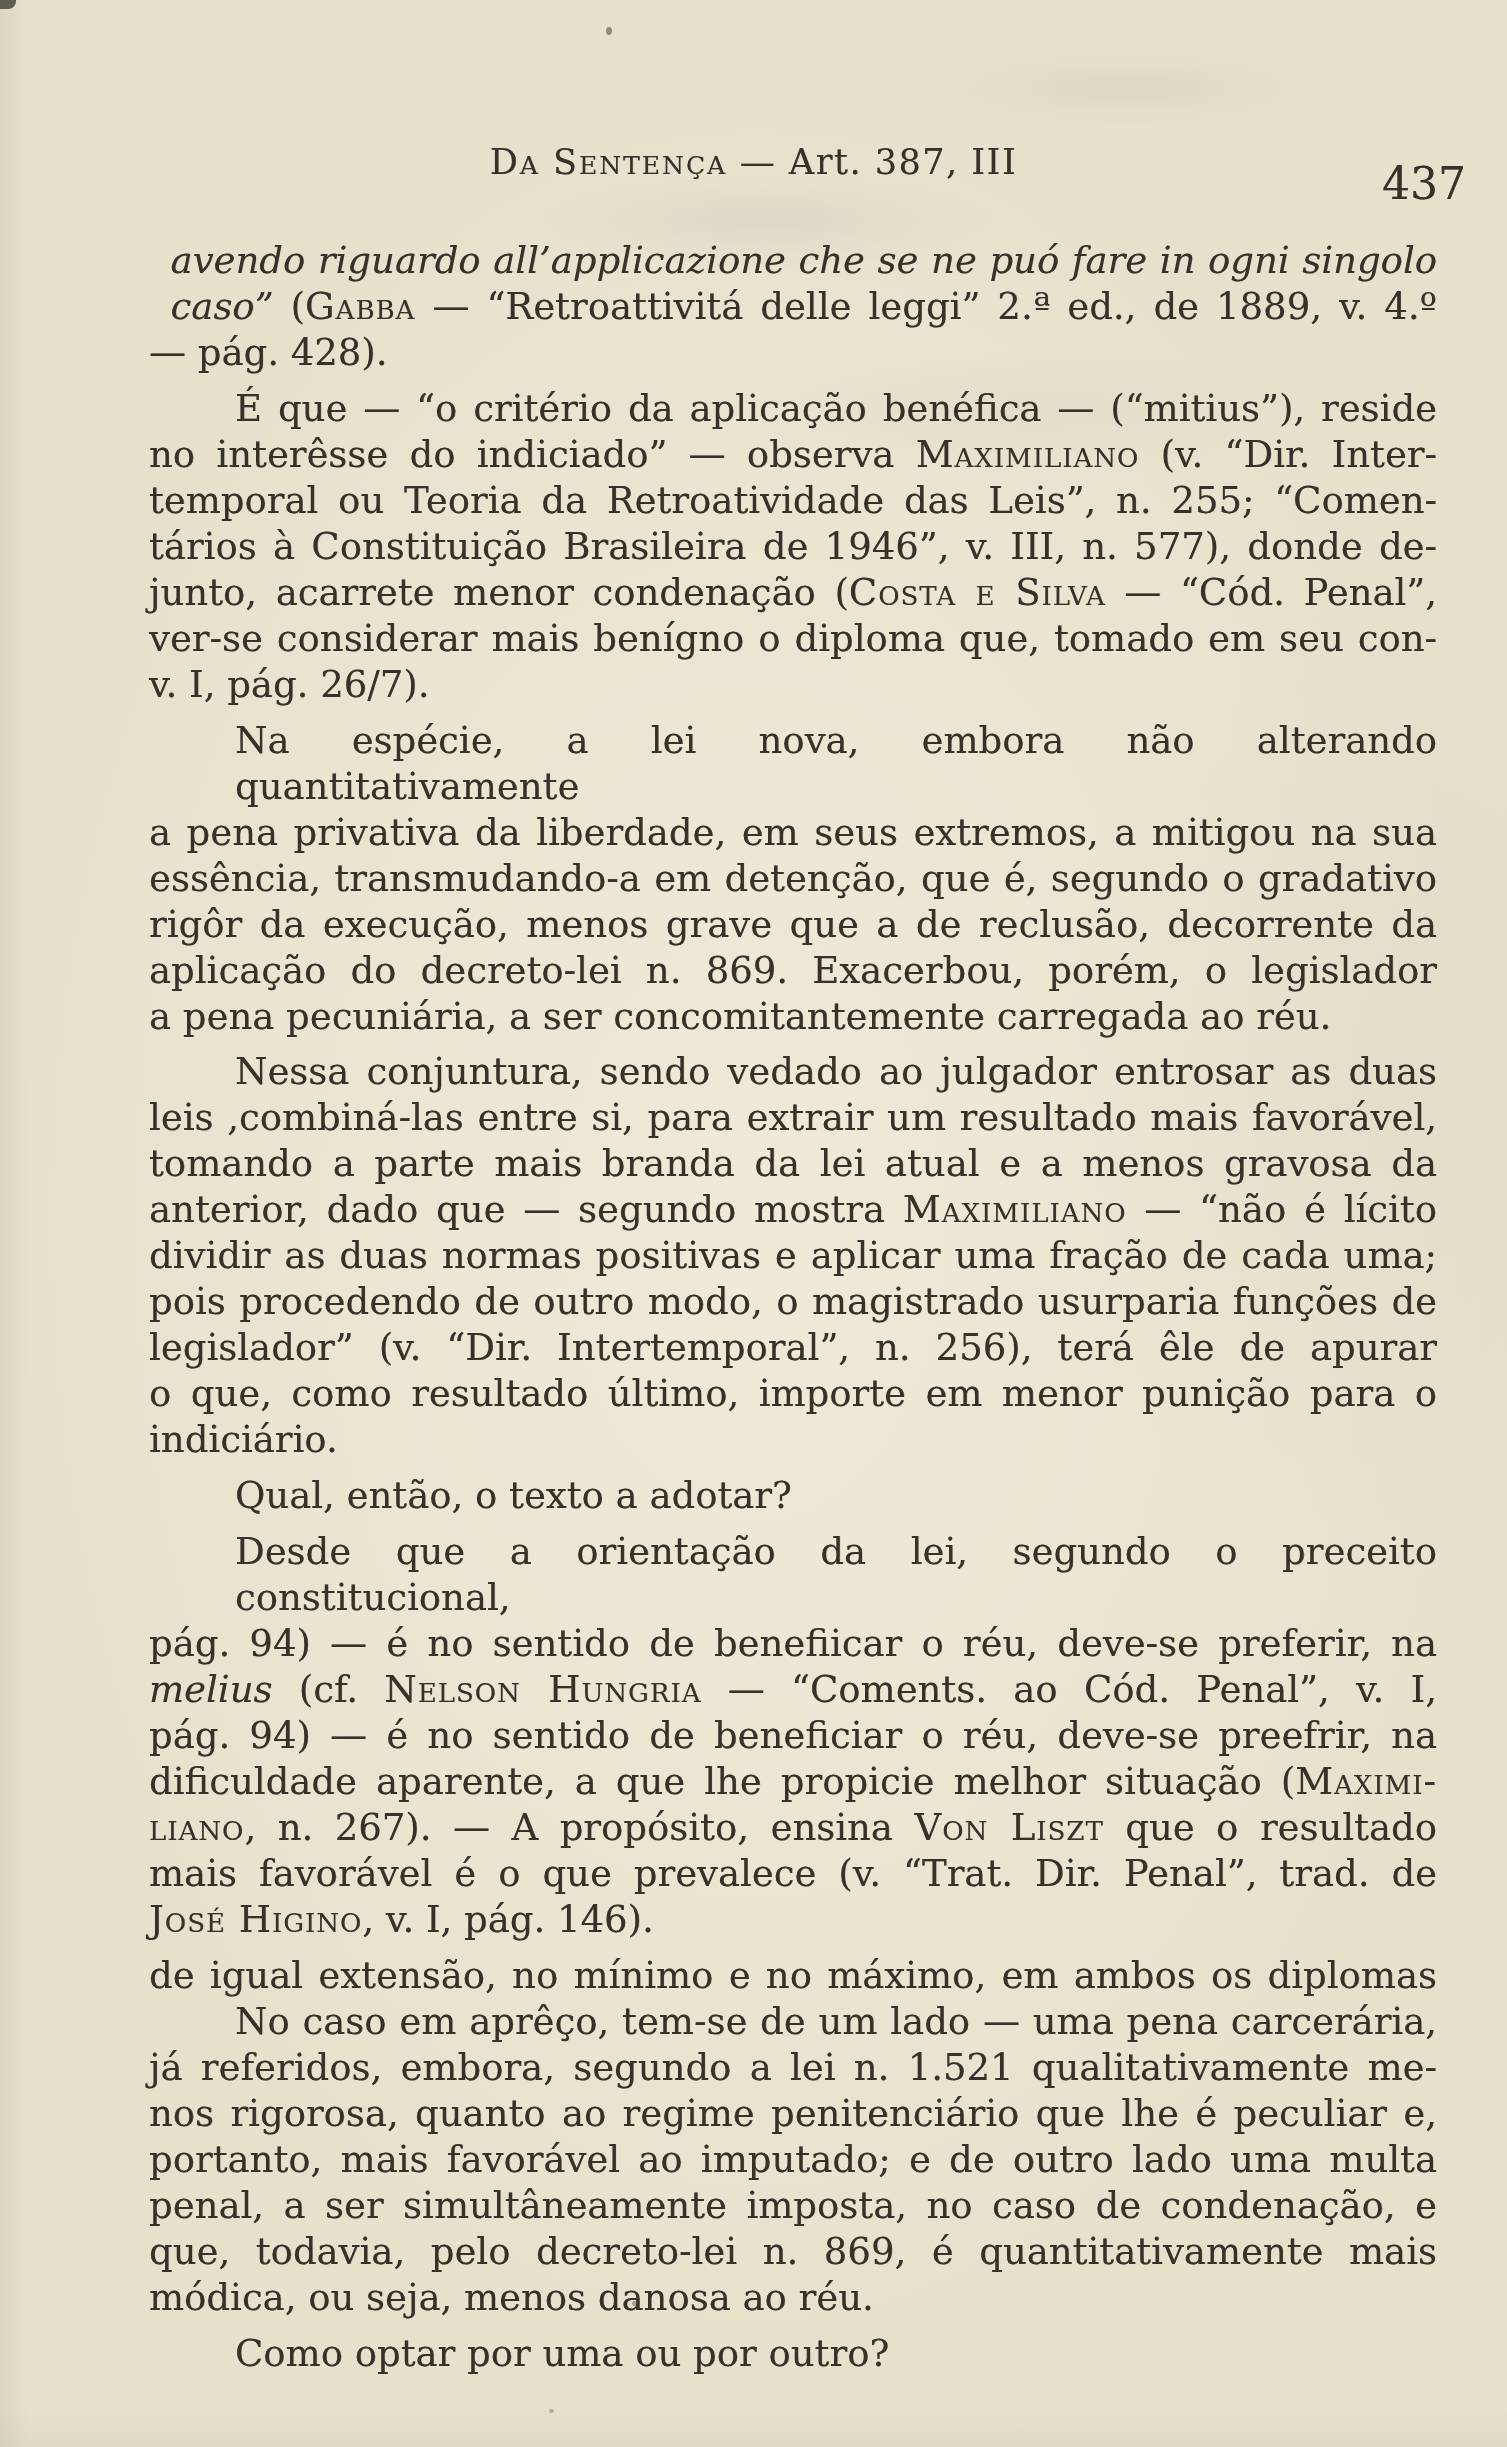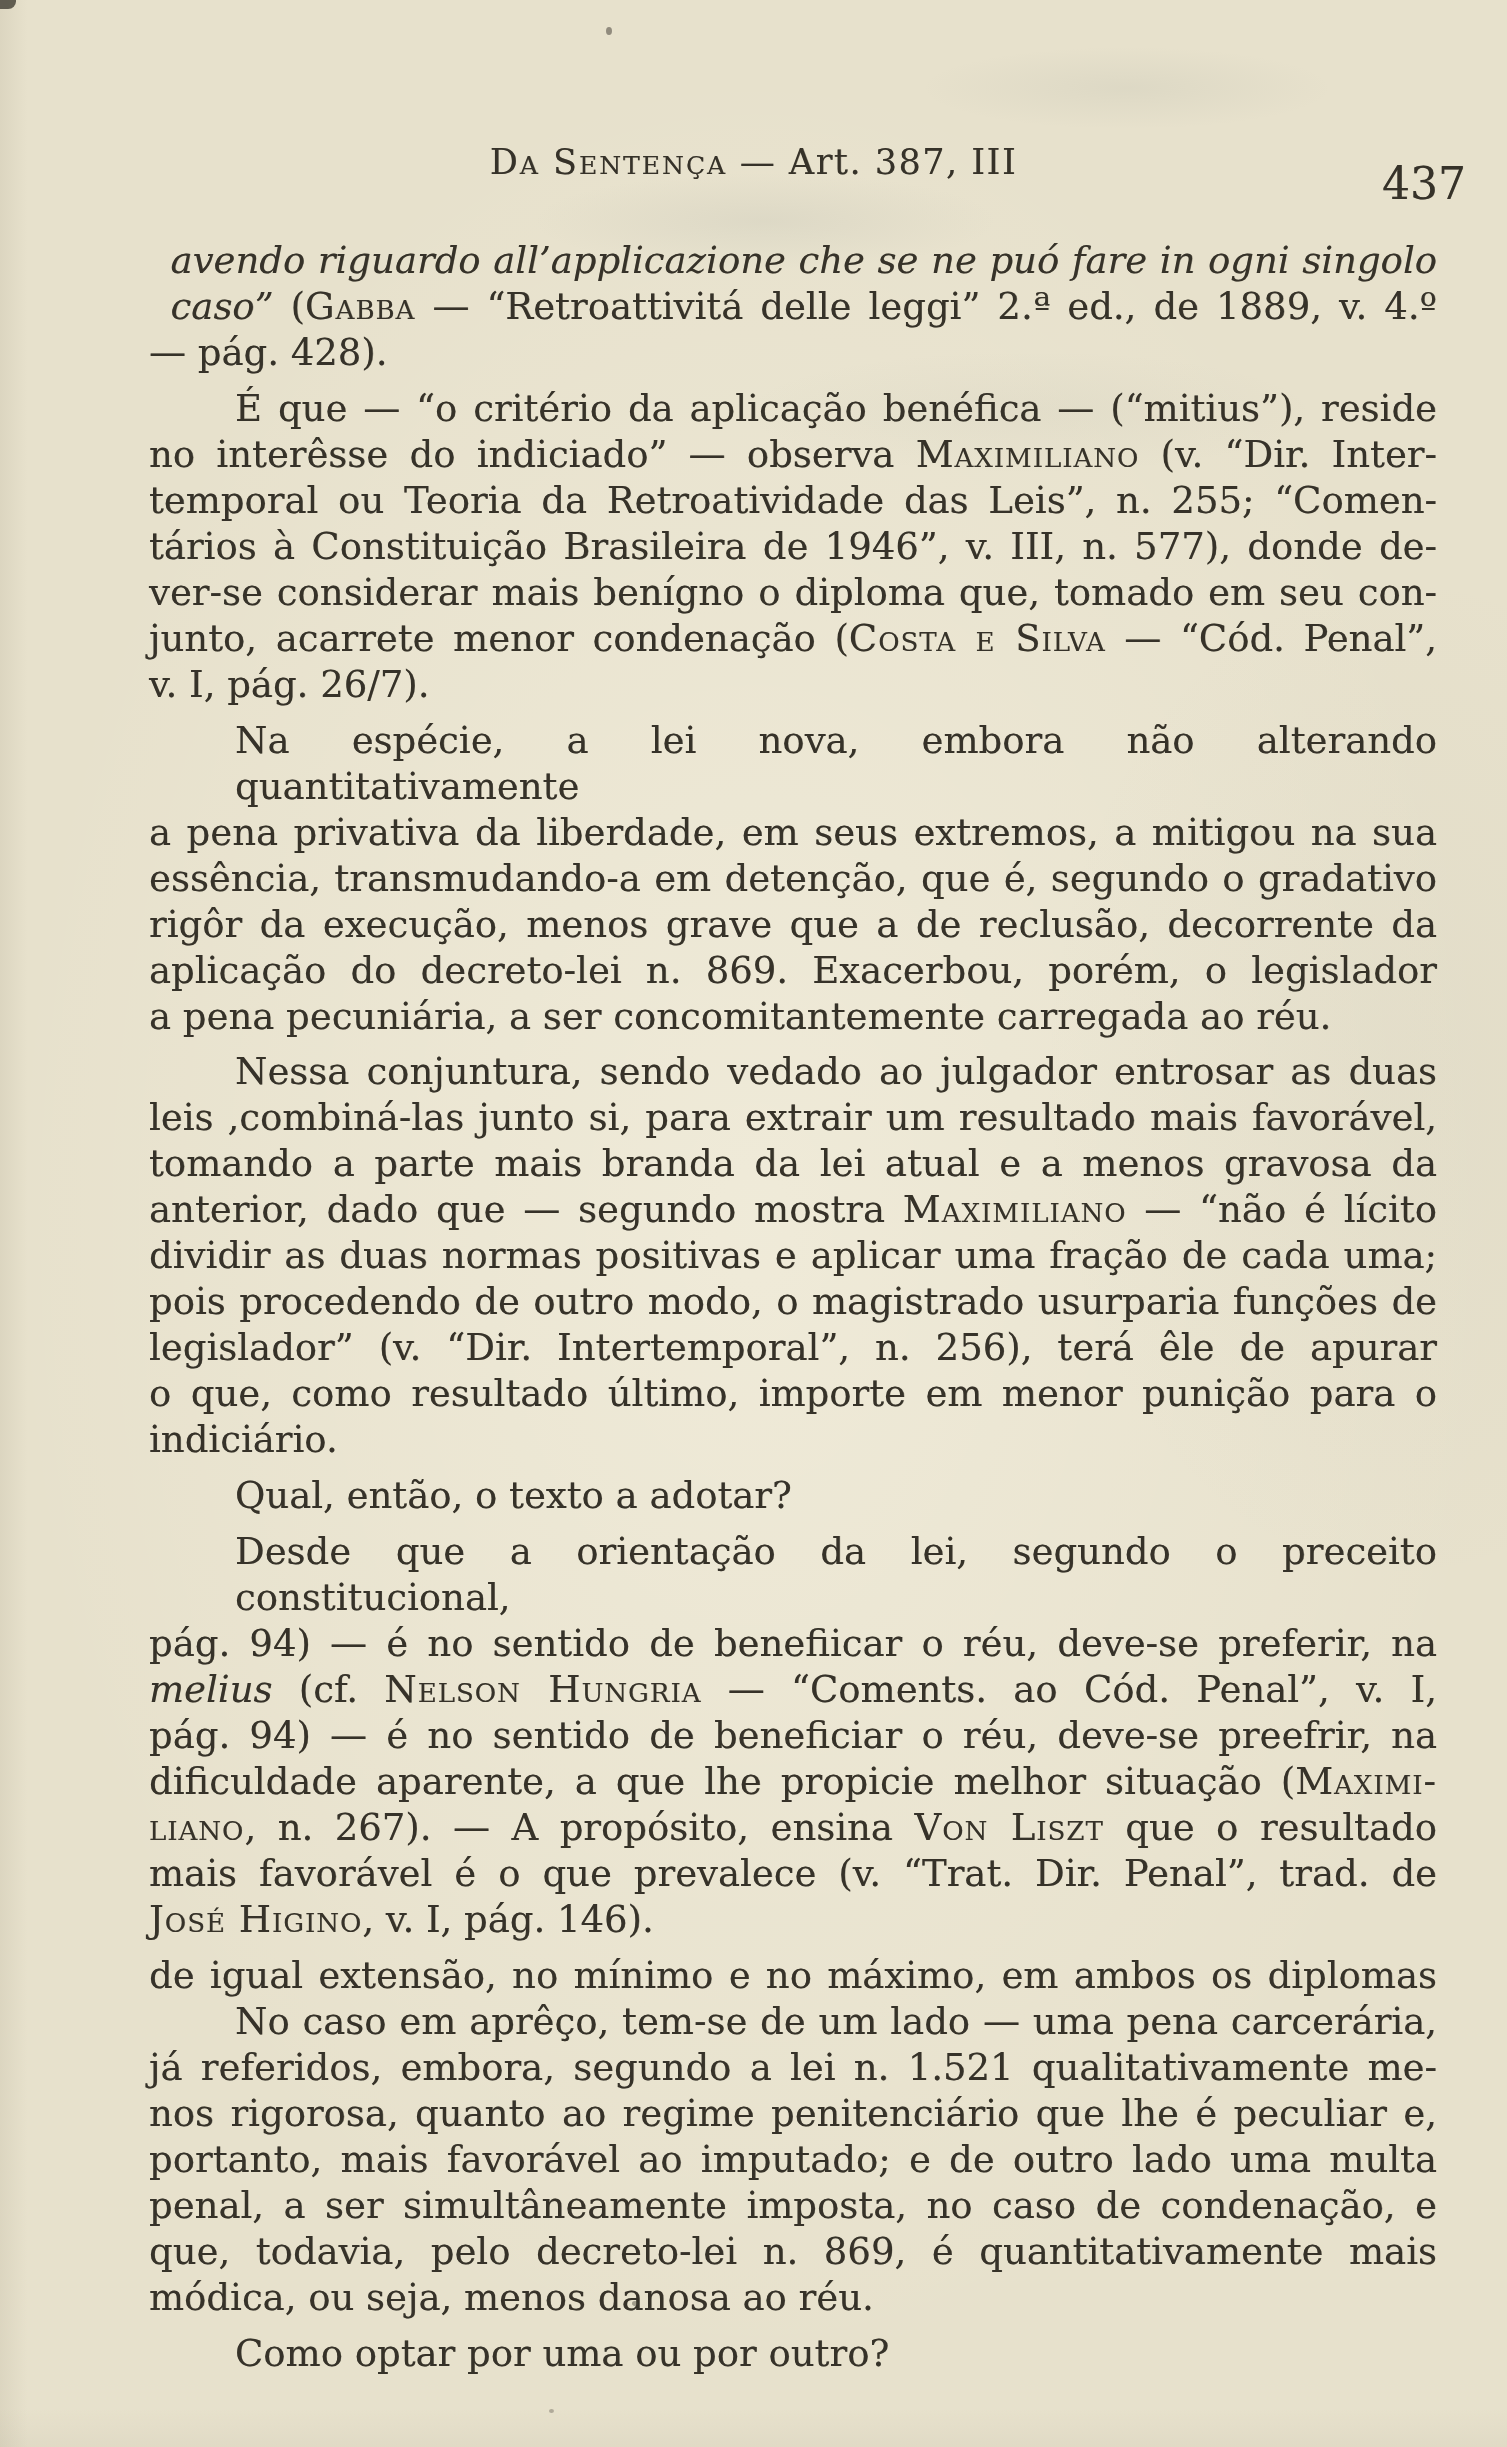--- a/index.html
+++ b/index.html
@@ -63,35 +63,35 @@
       <div class="para">
         <div class="line ind2 just"><span class="s-i">avendo riguardo all’applicazione che se ne puó fare in ogni singolo</span></div>
         <div class="line ind2 just"><span class="s-i">caso”</span><span class="s-r"> (</span><span class="s-sc">Gabba</span><span class="s-r"> — “Retroattivitá delle leggi” 2.ª ed., de 1889, v. 4.º</span></div>
         <div class="line ind0"><span class="s-r">— pág. 428).</span></div>
       </div>
       <div class="para">
         <div class="line ind1 just"><span class="s-r">É que — “o critério da aplicação benéfica — (“mitius”), reside</span></div>
         <div class="line ind0 just"><span class="s-r">no interêsse do indiciado” — observa </span><span class="s-sc">Maximiliano</span><span class="s-r"> (v. “Dir. Inter-</span></div>
         <div class="line ind0 just"><span class="s-r">temporal ou Teoria da Retroatividade das Leis”, n. 255; “Comen-</span></div>
         <div class="line ind0 just"><span class="s-r">tários à Constituição Brasileira de 1946”, v. III, n. 577), donde de-</span></div>
+        <div class="line ind0 just"><span class="s-r">junto, acarrete menor condenação (</span><span class="s-sc">Costa e Silva</span><span class="s-r"> — “Cód. Penal”,</span></div>
         <div class="line ind0 just"><span class="s-r">ver-se considerar mais benígno o diploma que, tomado em seu con-</span></div>
-        <div class="line ind0 just"><span class="s-r">junto, acarrete menor condenação (</span><span class="s-sc">Costa e Silva</span><span class="s-r"> — “Cód. Penal”,</span></div>
         <div class="line ind0"><span class="s-r">v. I, pág. 26/7).</span></div>
       </div>
       <div class="para">
         <div class="line ind1 just"><span class="s-r">Na espécie, a lei nova, embora não alterando quantitativamente</span></div>
         <div class="line ind0 just"><span class="s-r">a pena privativa da liberdade, em seus extremos, a mitigou na sua</span></div>
         <div class="line ind0 just"><span class="s-r">essência, transmudando-a em detenção, que é, segundo o gradativo</span></div>
         <div class="line ind0 just"><span class="s-r">rigôr da execução, menos grave que a de reclusão, decorrente da</span></div>
         <div class="line ind0 just"><span class="s-r">aplicação do decreto-lei n. 869.  Exacerbou, porém, o legislador</span></div>
         <div class="line ind0"><span class="s-r">a pena pecuniária, a ser concomitantemente carregada ao réu.</span></div>
       </div>
       <div class="para">
         <div class="line ind1 just"><span class="s-r">Nessa conjuntura, sendo vedado ao julgador entrosar as duas</span></div>
-        <div class="line ind0 just"><span class="s-r">leis ,combiná-las junto si, para extrair um resultado mais favorável,</span></div>
+        <div class="line ind0 just"><span class="s-r">leis ,combiná-las entre si, para extrair um resultado mais favorável,</span></div>
         <div class="line ind0 just"><span class="s-r">tomando a parte mais branda da lei atual e a menos gravosa da</span></div>
         <div class="line ind0 just"><span class="s-r">anterior, dado que — segundo mostra </span><span class="s-sc">Maximiliano</span><span class="s-r"> — “não é lícito</span></div>
         <div class="line ind0 just"><span class="s-r">dividir as duas normas positivas e aplicar uma fração de cada uma;</span></div>
         <div class="line ind0 just"><span class="s-r">pois procedendo de outro modo, o magistrado usurparia funções de</span></div>
         <div class="line ind0 just"><span class="s-r">legislador” (v. “Dir. Intertemporal”, n. 256), terá êle de apurar</span></div>
         <div class="line ind0 just"><span class="s-r">o que, como resultado último, importe em menor punição para o</span></div>
         <div class="line ind0"><span class="s-r">indiciário.</span></div>
       </div>
       <div class="para">
         <div class="line ind1"><span class="s-r">Qual, então, o texto a adotar?</span></div>

